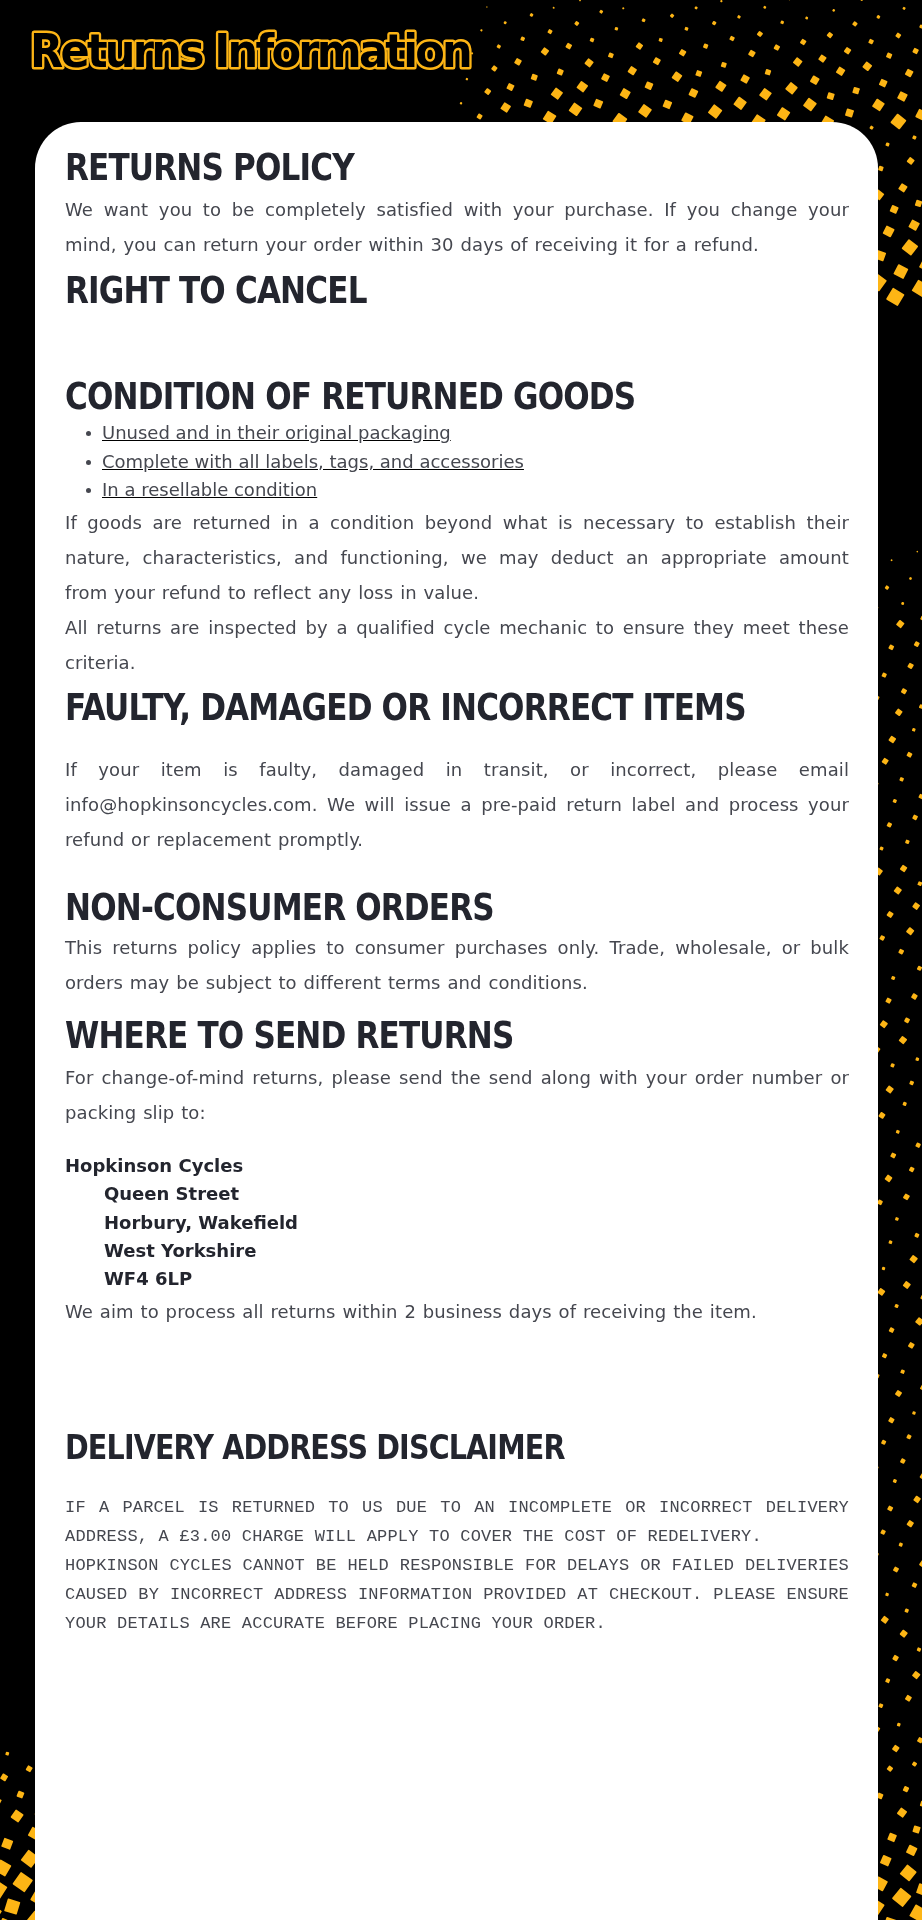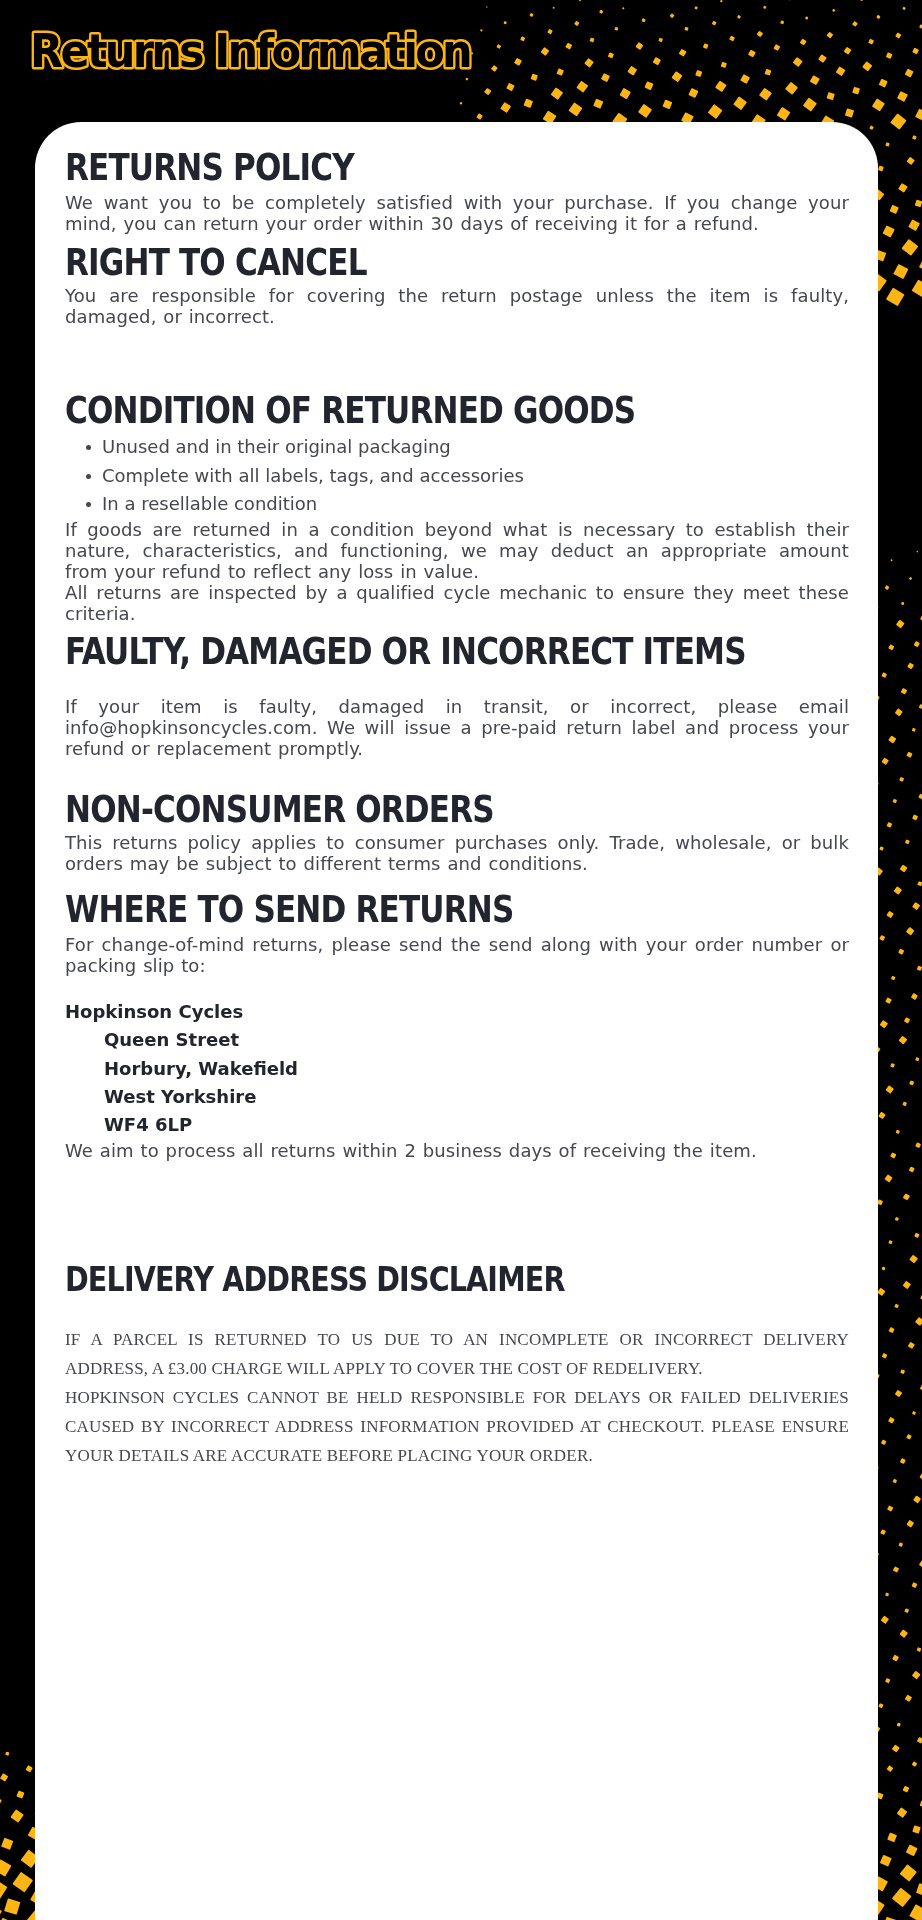--- a/index.html
+++ b/index.html
@@ -19,35 +19,35 @@
     padding:18px 29px 0 30px; box-sizing:border-box;
   }
   .h{
     display:block; margin:0; white-space:nowrap;
     font-family:"DejaVu Sans", sans-serif; font-weight:bold; font-size:37px;
     line-height:44px; letter-spacing:-1px; color:var(--heading);
     transform:scaleX(0.84); transform-origin:0 60%;
   }
   .h.small{font-size:34px;}
   .p{
-    margin:0; font-size:18px; line-height:21px; color:var(--body);
+    margin:0; font-size:18px; line-height:35px; color:var(--body);
     text-align:justify; word-spacing:1px; letter-spacing:0.1px;
   }
   .p.noj{text-align:left;}
-  .bullets{list-style:none; margin:0; padding:0;}
+  .bullets{list-style:none; margin:0; padding:0;text-decoration:underline;}
   .bullets li{position:relative; padding-left:37px; line-height:28.6px;
     font-size:18px; color:var(--body);}
   .bullets .dot{position:absolute; left:21px; top:12px; width:5px; height:5px;
     border-radius:50%; background:var(--body);}
   .address{margin-top:22px; font-weight:bold; color:var(--heading);
     font-size:18px; line-height:28.4px;}
   .address .line{white-space:nowrap;}
   .address .line.ind{padding-left:7px;margin-left:32px;}
   .caps{
-    font-family:Liberation Serif, serif; font-size:17px; line-height:29px;
+    font-family:Liberation Mono, monospace; font-size:17px; line-height:29px;
     color:var(--body); text-align:justify; letter-spacing:0.2px; margin:0;
   }
   
   #h-returns{margin-top:6px;}
   #p-returns{margin-top:2px;}
   #h-cancel{margin-top:7px;}
   #h-condition{margin-top:62px;}
   #h-faulty{margin-top:6px;}
   #p-faulty{margin-top:22px;}
   #h-nonconsumer{margin-top:29px;}
@@ -686,21 +686,20 @@
 
   <div id="card">
 
     <section>
       <h2 class="h" id="h-returns">RETURNS POLICY</h2>
       <p class="p" id="p-returns">We want you to be completely satisfied with your purchase. If you change your mind, you can return your order within 30 days of receiving it for a refund.</p>
     </section>
 
     <section>
       <h2 class="h" id="h-cancel">RIGHT TO CANCEL</h2>
-      <p class="p">You are responsible for covering the return postage unless the item is faulty, damaged, or incorrect.</p>
     </section>
 
     <section>
       <h2 class="h" id="h-condition">CONDITION OF RETURNED GOODS</h2>
       <ul class="bullets">
         <li>
           <span class="dot"></span>
           <span>Unused and in their original packaging</span>
         </li>
         <li>

